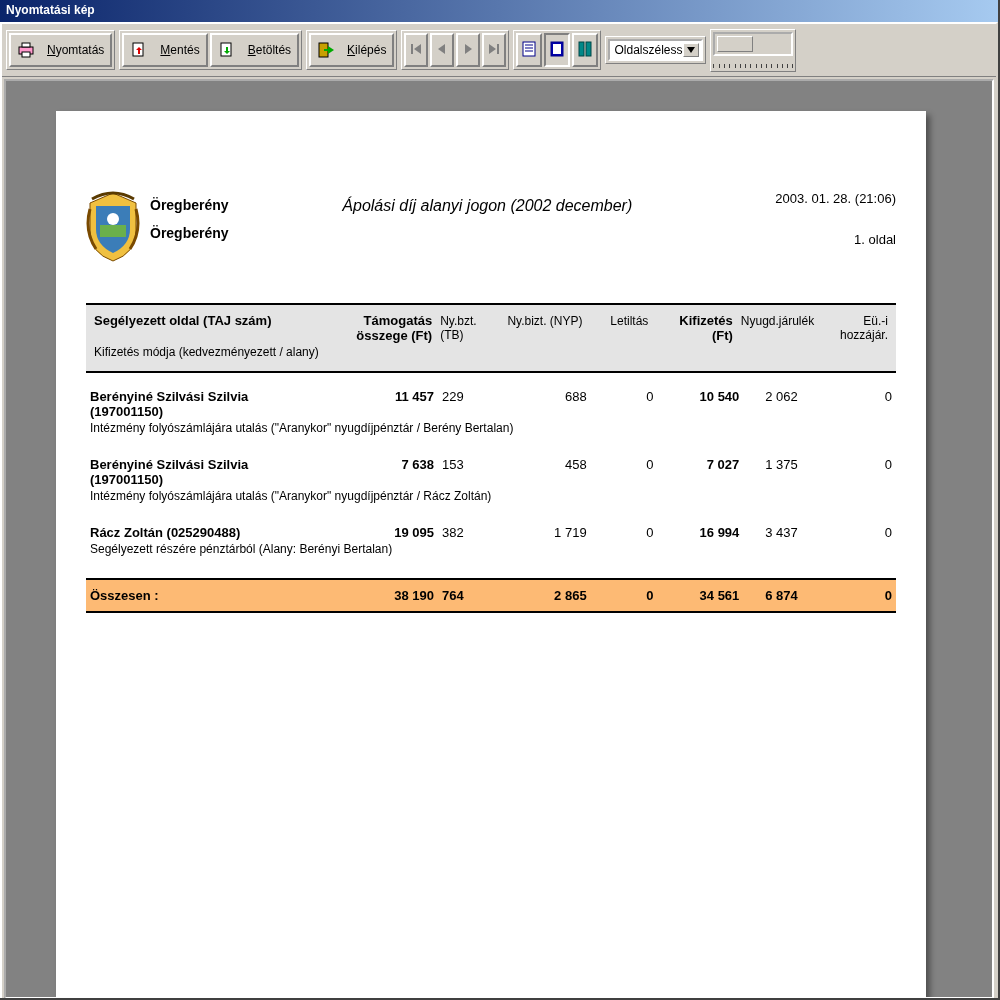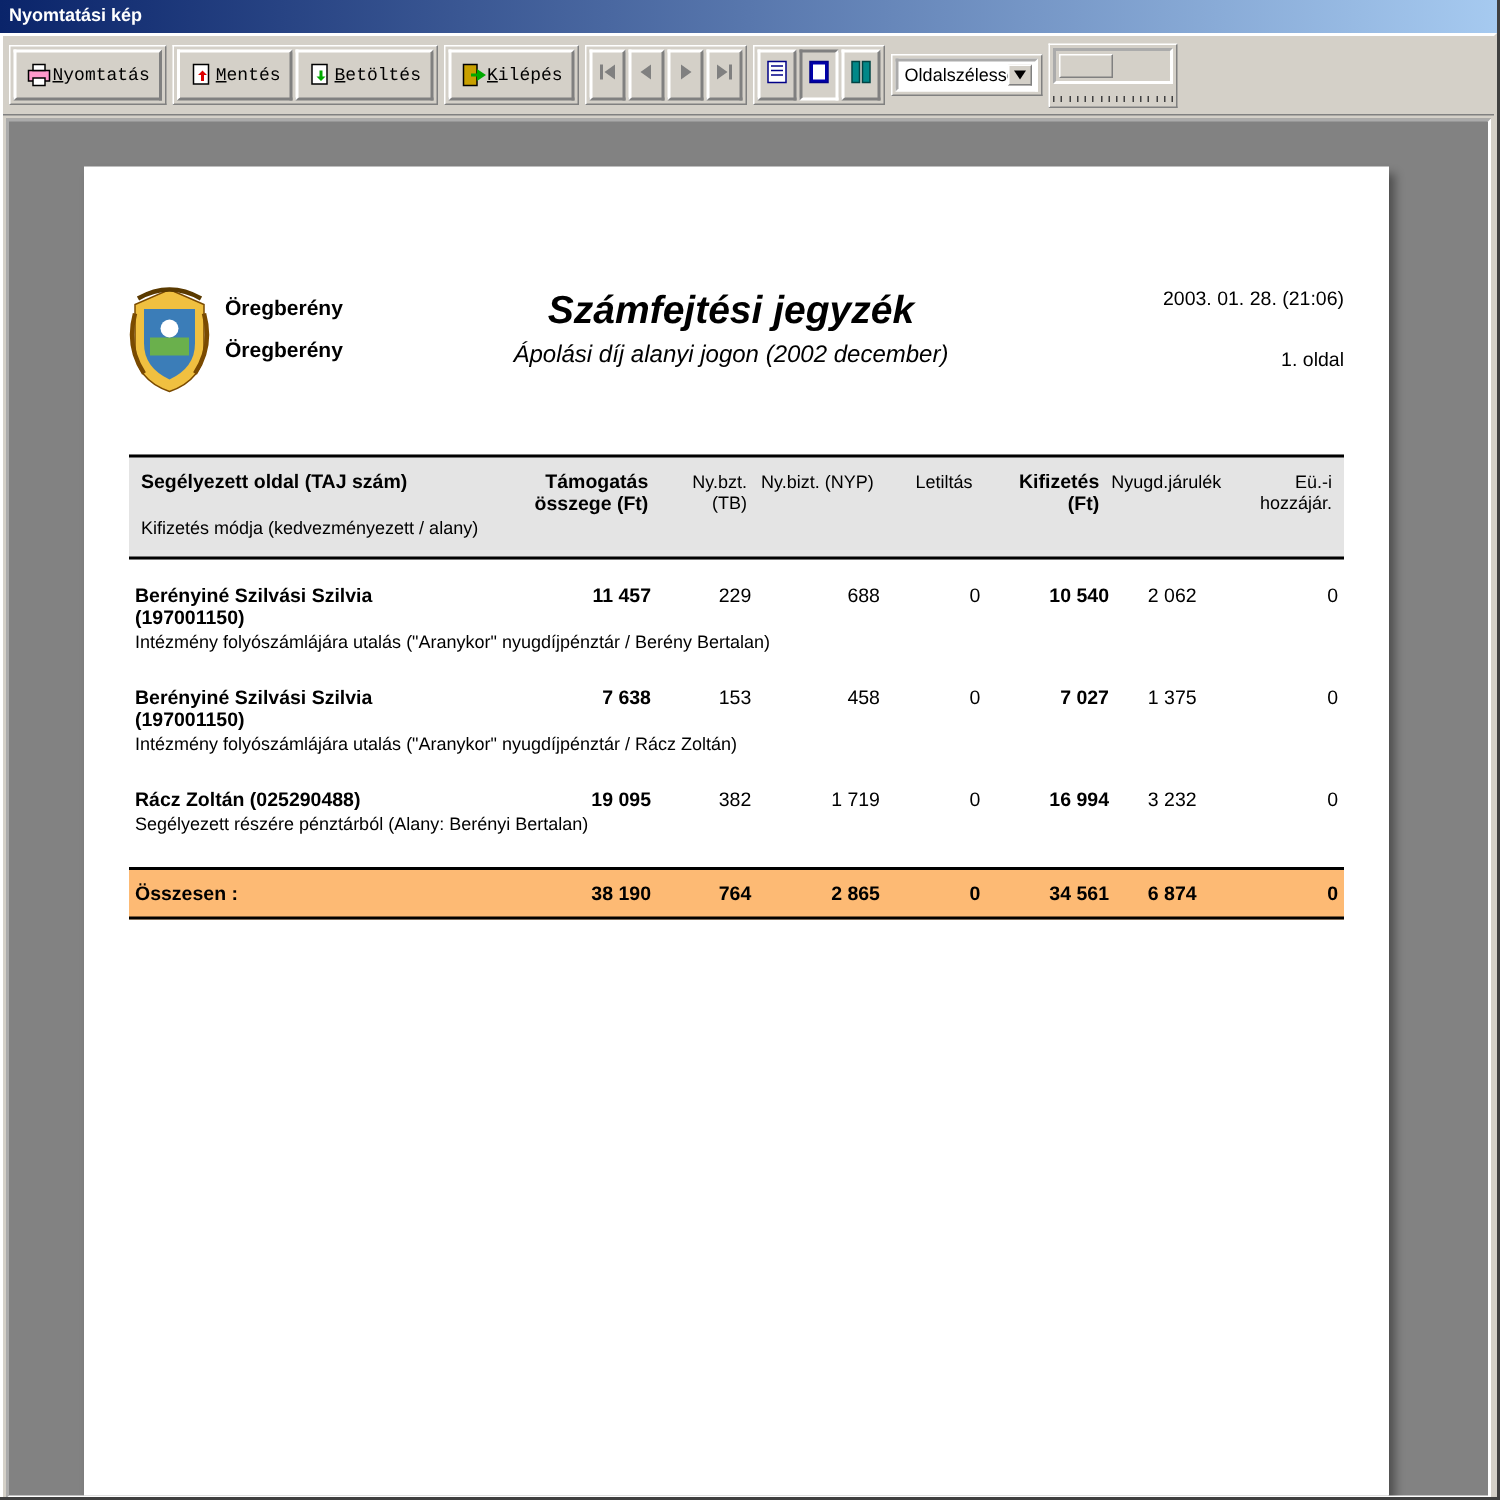--- a/index.html
+++ b/index.html
@@ -43,31 +43,30 @@
     display: flex;
     gap: 2px;
     padding: 2px;
     border: 1px solid #808080;
     border-top-color:#fff; border-left-color:#fff;
     background:#d4d0c8;
   }
   .tb-btn {
     display: flex;
     align-items: center;
-    gap: 0;
+    gap: 12px;
     padding: 4px 6px;
     min-height: 34px;
     background: #d4d0c8;
     border: 2px solid #d4d0c8;
     border-top-color:#fff; border-left-color:#fff;
     border-right-color:#808080; border-bottom-color:#808080;
     cursor: default;
     font-size: 12px;
     white-space: nowrap;
-    font-family: Liberation Mono, monospace;
   }
   .tb-btn.small { min-width: 22px; justify-content:center; padding:4px; }
   .tb-btn.pressed {
     border-top-color:#808080; border-left-color:#808080;
     border-right-color:#fff; border-bottom-color:#fff;
   }
   .tb-btn.disabled { color:#808080; }
   .tb-btn .ul { text-decoration: underline; }
   .icon { width:18px; height:18px; display:inline-block; }
   .zoom-select {
@@ -131,21 +130,21 @@
     background:#e4e4e4;
     border-top:2px solid #000;
     border-bottom:2px solid #000;
     padding:6px 4px;
   }
   .row{ display:flex; align-items:baseline; }
   .row > div{ padding:2px 4px; }
   
   .c-name { width:250px; font-weight:bold;}
   .c-tam  { width:120px; text-align:right;}
-  .c-tb   { width: 70px; text-align:right;}
+  .c-tb   { width: 70px; }
   .c-nyp  { width: 90px; text-align:right;}
   .c-let  { width: 70px; text-align:right;}
   .c-kif  { width: 90px; text-align:right;}
   .c-nyj  { width: 80px; text-align:center;}
   .c-eu   { width: 80px; text-align:right;}
   .subline{ font-size:12px; font-weight:normal; padding:0 4px 6px 4px;}
   .data-row{ margin-top:14px; }
   .totals{
     background:#fdba74;
     border-top:2px solid #000;
@@ -323,21 +322,20 @@
           <path d="M6 8 Q27 -4 48 8" fill="none" stroke="#5a3a00" stroke-width="3"></path>
           <path d="M4 18 Q-2 40 10 58" fill="none" stroke="#7a4a00" stroke-width="3"></path>
           <path d="M50 18 Q56 40 44 58" fill="none" stroke="#7a4a00" stroke-width="3"></path>
         </svg>
       </div>
       <div class="org-block">
         <div>Öregberény</div>
         <div>Öregberény</div>
       </div>
       <div class="title-block">
-        <div class="title-main">Számfejtési jegyzék</div>
         <div class="title-sub">Ápolási díj alanyi jogon (2002 december)</div>
       </div>
       <div class="meta-block">
         <div>2003. 01. 28. (21:06)</div>
         <div>1. oldal</div>
       </div>
     </div>
 
     <div class="rpt-table">
       <div class="thead">
@@ -382,21 +380,21 @@
               <div class="subline">Intézmény folyószámlájára utalás ("Aranykor" nyugdíjpénztár / Rácz Zoltán)</div>
             </div>
             <div class="data-row">
               <div class="row">
                 <div class="c-name">Rácz Zoltán (025290488)</div>
                 <div class="c-tam">19 095</div>
                 <div class="c-tb">382</div>
                 <div class="c-nyp">1 719</div>
                 <div class="c-let">0</div>
                 <div class="c-kif">16 994</div>
-                <div class="c-nyj">3 232</div>
+                <div class="c-nyj">3 437</div>
                 <div class="c-eu">0</div>
               </div>
               <div class="subline">Segélyezett részére pénztárból (Alany: Berényi Bertalan)</div>
             </div>
           </div>
 
       <div class="totals">
         <div class="row">
           <div class="c-name">Összesen :</div>
           <div class="c-tam">38 190</div>

